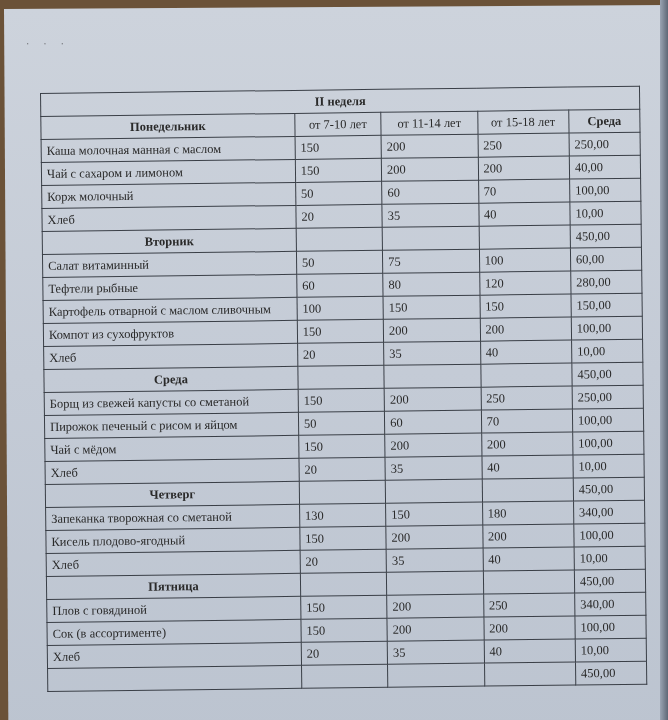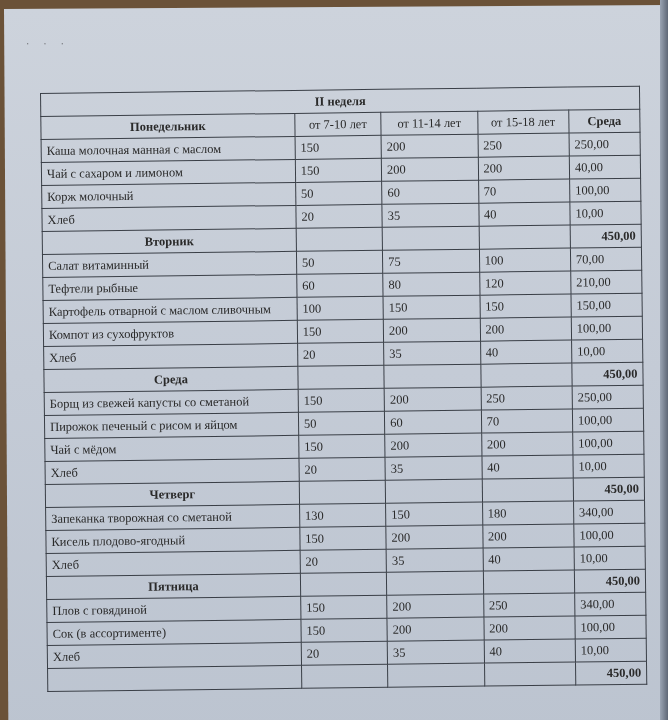--- a/index.html
+++ b/index.html
@@ -35,21 +35,21 @@
   table.menu td {
     border:1px solid #3a3f47;
     height:22px;
     padding:0 5px;
     vertical-align:middle;
     white-space:nowrap;
   }
   td.week { text-align:center; font-weight:bold; height:18px; }
   td.day { text-align:center; font-weight:bold; }
   td.hdr { text-align:center; }
-  td.total { text-align:right; font-weight:bold; }
+  td.total { font-weight:normal; }
   col.c1 { width:250px; }
   col.c2 { width:85px; }
   col.c3 { width:95px; }
   col.c4 { width:90px; }
   col.c5 { width:70px; }
 </style>
 </head>
 <body>
 
 <div class="paper">
@@ -109,28 +109,28 @@
         <td></td>
         <td></td>
         <td></td>
         <td class="total">450,00</td>
       </tr>
       <tr>
         <td>Салат витаминный</td>
         <td>50</td>
         <td>75</td>
         <td>100</td>
-        <td>70,00</td>
+        <td>60,00</td>
       </tr>
       <tr>
         <td>Тефтели рыбные</td>
         <td>60</td>
         <td>80</td>
         <td>120</td>
-        <td>210,00</td>
+        <td>280,00</td>
       </tr>
       <tr>
         <td>Картофель отварной с маслом сливочным</td>
         <td>100</td>
         <td>150</td>
         <td>150</td>
         <td>150,00</td>
       </tr>
       <tr>
         <td>Компот из сухофруктов</td>

